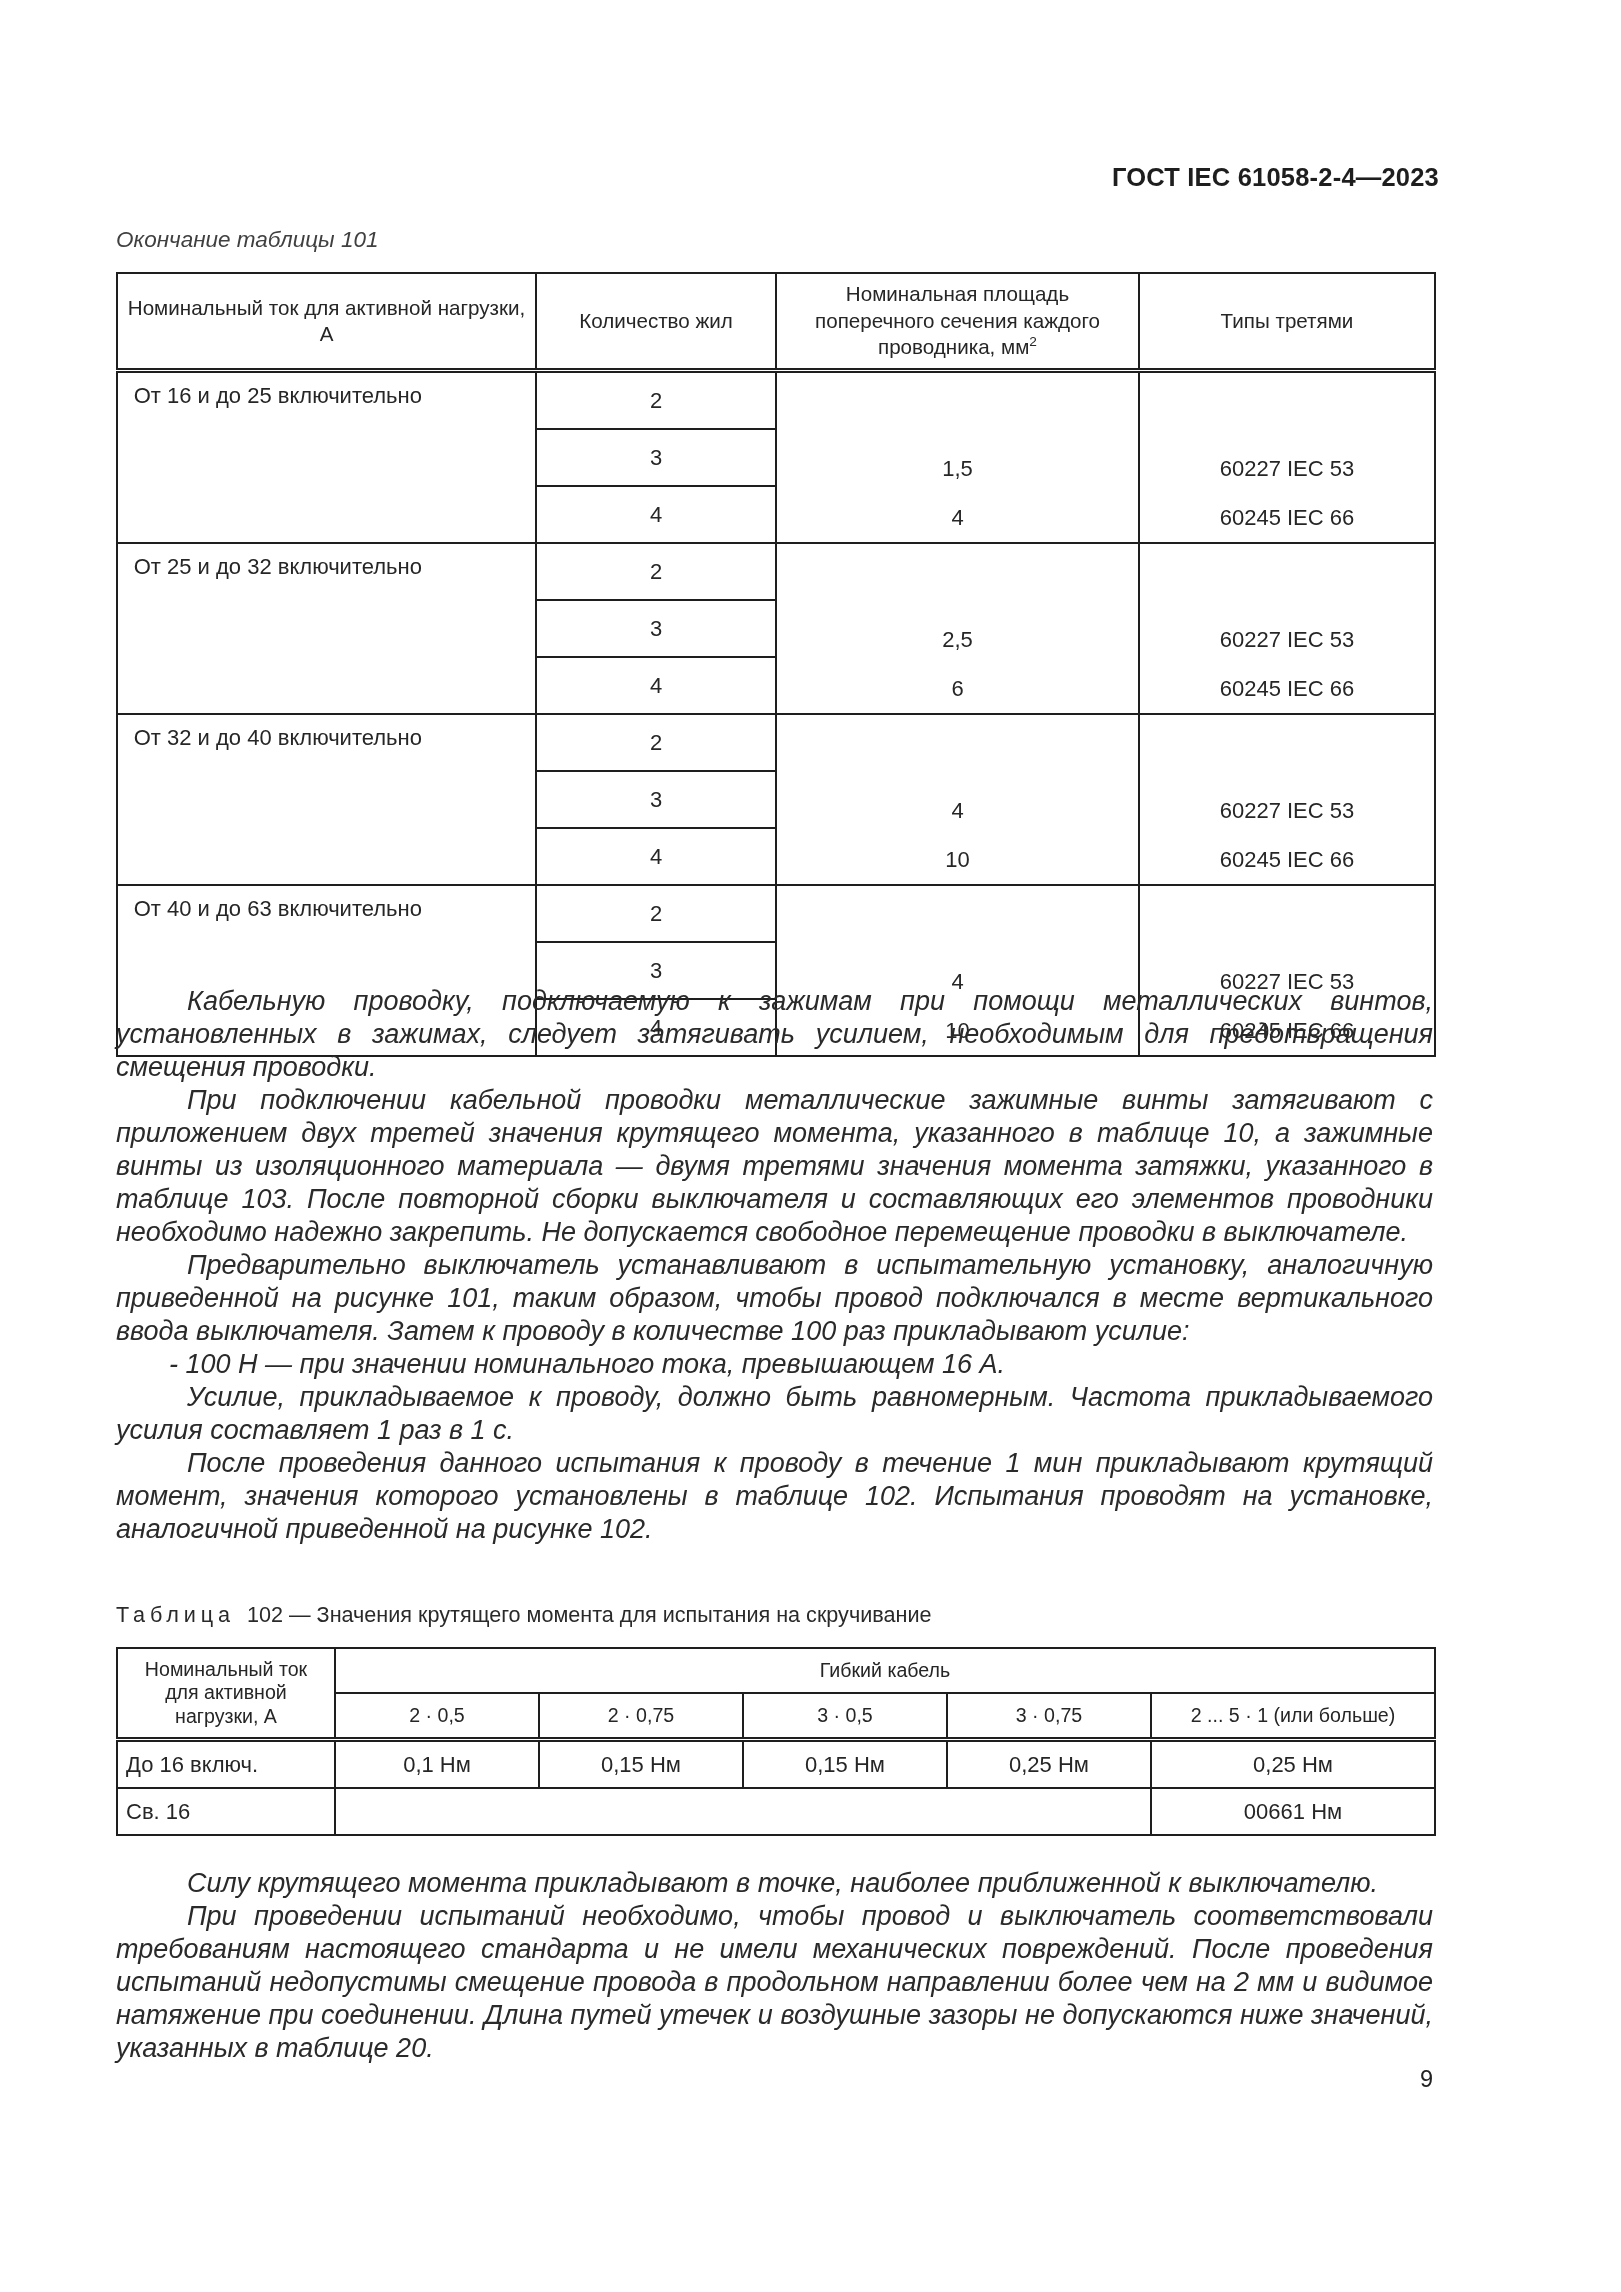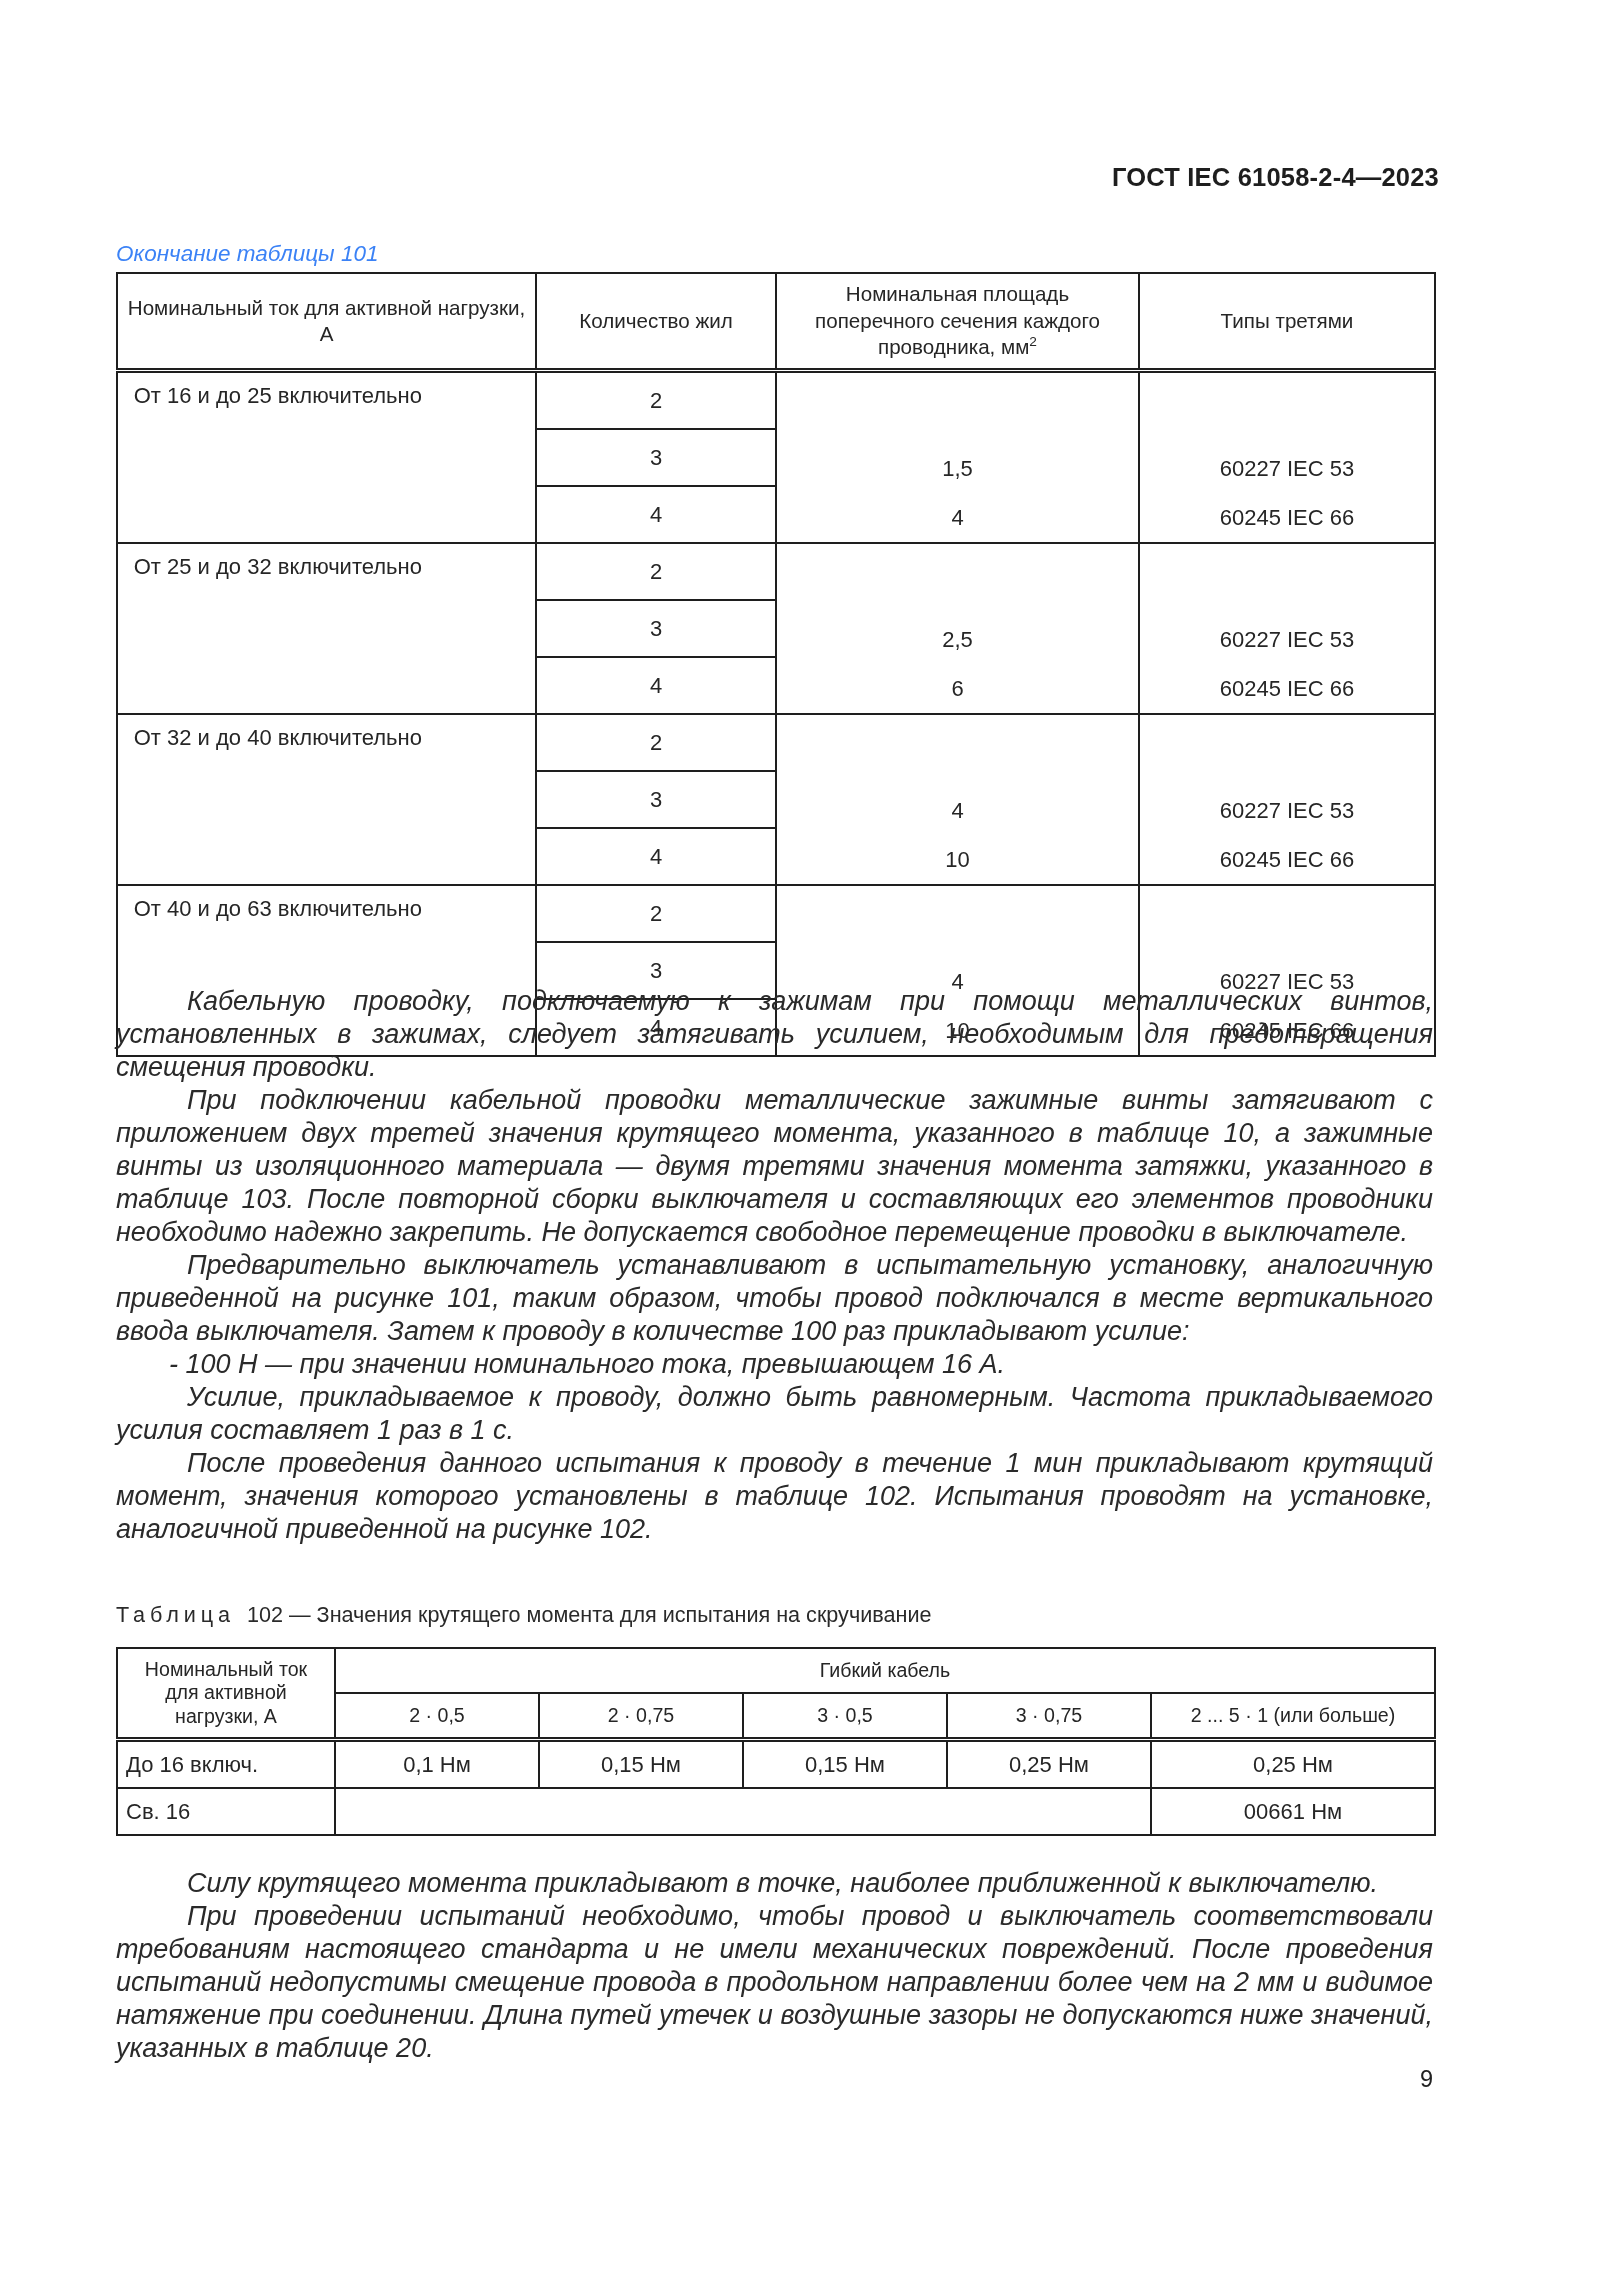--- a/index.html
+++ b/index.html
@@ -5,22 +5,22 @@
   html, body { margin: 0; padding: 0; background: #ffffff; }
   body {
     width: 1621px; height: 2293px; position: relative; overflow: hidden;
     font-family: "Liberation Sans", sans-serif; color: #222222;
   }
   .page-header {
     position: absolute; top: 163px; right: 182px;
     font-weight: bold; font-size: 25.5px; letter-spacing: 0.2px; color: #1e1e1e;
   }
   .caption-ital {
-    position: absolute; left: 116px; top: 241px;
-    font-style: italic; font-size: 22.5px; color: #3b82f6;
+    position: absolute; left: 116px; top: 227px;
+    font-style: italic; font-size: 22.5px; color: #404040;
   }
   
   .t101 {
     position: absolute; left: 116px; top: 272px; width: 1317px;
     border-collapse: collapse; table-layout: fixed;
     font-size: 22px; color: #262626;
   }
   .t101 td, .t101 th { border: 2px solid #1e1e1e; padding: 0; }
   .t101 th {
     font-weight: normal; text-align: center; vertical-align: middle;

